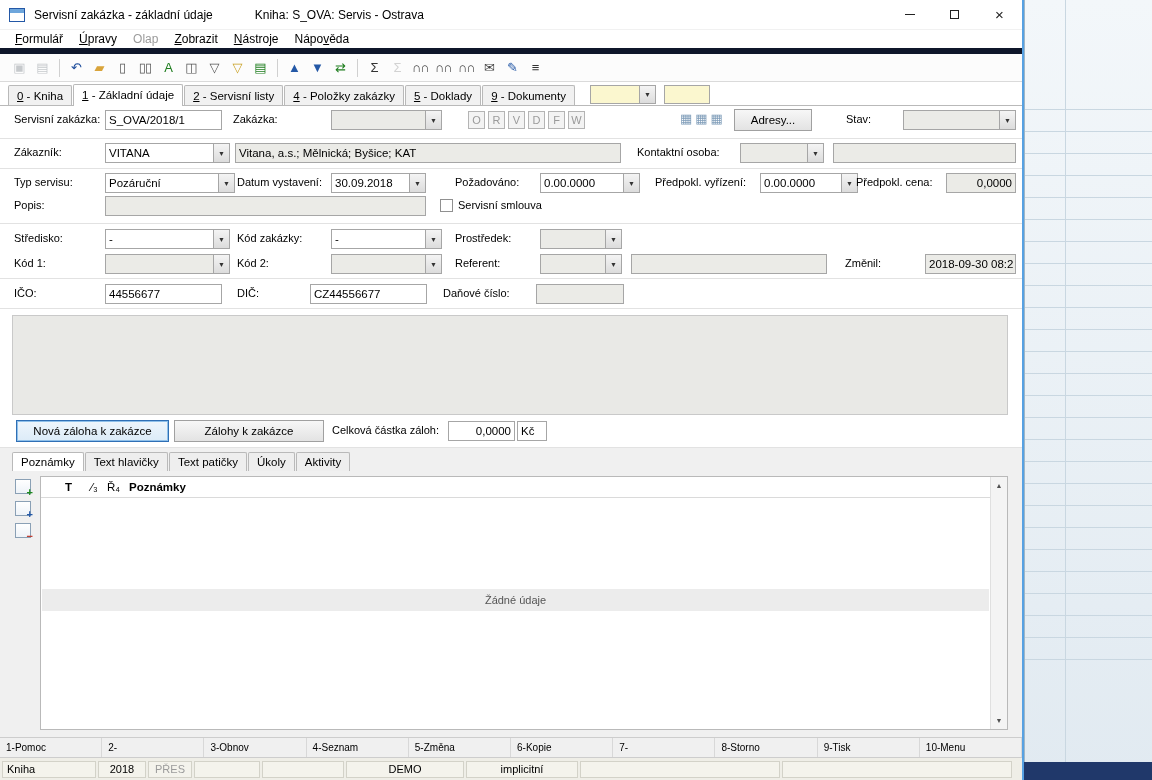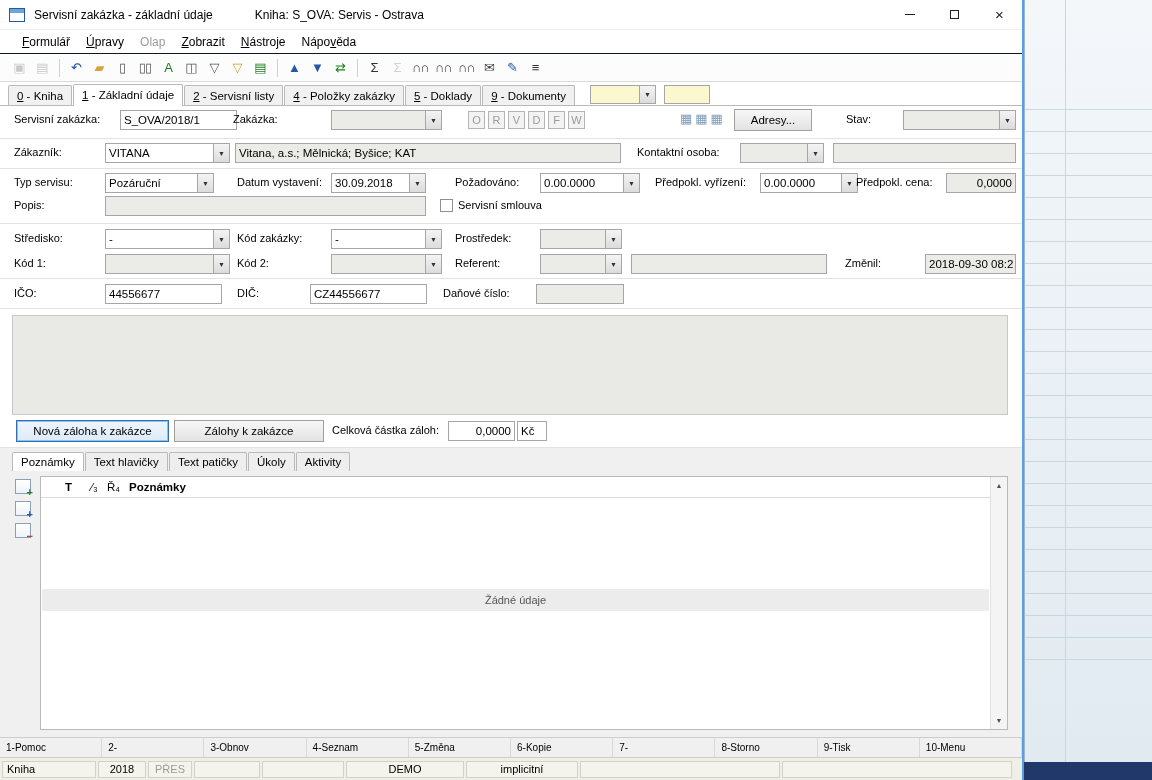--- a/index.html
+++ b/index.html
@@ -16,21 +16,21 @@
 .main{position:absolute;left:0;top:0;width:1024px;height:780px;background:#fff;border-right:2px solid #57a1e2}
 .titlebar{position:absolute;left:0;top:0;width:100%;height:30px;background:#fff;display:flex;align-items:center;border-bottom:1px solid #f1f1f1}
 .app-icon{width:16px;height:14px;margin:0 9px 0 9px;border:1px solid #2458a6;background:linear-gradient(#6ea6dc 0 4px,#fff 4px);flex:none}
 .title-text{font-size:12px;white-space:nowrap}
 .title-book{font-size:12px;margin-left:42px;white-space:nowrap}
 .win-btns{margin-left:auto;display:flex;height:100%}
 .win-btn{width:45px;height:100%;display:flex;align-items:center;justify-content:center;font-size:15px;color:#222}
 .min-glyph{width:10px;height:1px;background:#222}
 .max-glyph{width:9px;height:9px;border:1px solid #222}
 
-.menubar{position:absolute;left:0;top:30px;width:100%;height:24px;display:flex;align-items:center;padding-left:14px;border-bottom:1px solid #0f172a;background:#fff}
+.menubar{position:absolute;left:0;top:30px;width:100%;height:24px;display:flex;align-items:center;padding-left:7px;border-bottom:6px solid #0f172a;background:#fff}
 .menu-item{padding:3px 8px;font-size:12px;white-space:nowrap}
 .menu-item.disabled{color:#9b9b9b}
 .menu-item u{text-decoration:underline}
 
 .toolbar{position:absolute;left:0;top:54px;width:100%;height:28px;display:flex;align-items:center;padding-left:8px;border-bottom:1px solid #dadada;background:#fcfcfc}
 .tb-btn{min-width:22px;height:22px;display:flex;align-items:center;justify-content:center;font-size:13px;margin-right:1px;letter-spacing:-1px}
 .tb-btn.disabled{opacity:.55}
 .tb-sep{width:1px;height:18px;background:#d0d0d0;margin:0 5px}
 
 .tabrow{position:absolute;left:0;top:84px;width:100%;height:22px;display:flex;align-items:flex-end;padding-left:8px;background:#fff;border-bottom:1px solid #b9b9b9}
@@ -149,21 +149,21 @@
         </div>
       <div class="combo yellow-combo" style="width:66px;height:19px;margin-left:14px;align-self:center">
         <div class="cbx-t"></div>
         <div class="cbx-b">▼</div>
       </div>
       <div class="fld yellow-fld" style="width:46px;height:19px;margin-left:8px;align-self:center"></div>
     </div>
 
     <div id="form-layer" style="position:absolute;left:0;top:0;width:1022px;height:780px;pointer-events:none">
         <div class="lbl" style="position: absolute; left: 14px; top: 113px;">Servisní zakázka:</div>
-        <div class="fld" style="width: 117px; position: absolute; left: 120px; top: 110px;">S_OVA/2018/1</div>
+        <div class="fld" style="width: 117px; position: absolute; left: 105px; top: 110px;">S_OVA/2018/1</div>
         <div class="lbl" style="position: absolute; left: 233px; top: 113px;">Zakázka:</div>
         <div class="combo ro" style="width: 111px; position: absolute; left: 331px; top: 110px;">
           <div class="cbx-t"></div>
           <div class="cbx-b">▼</div>
         </div>
         <div class="btn" style="width: 78px; position: absolute; left: 734px; top: 109px;">Adresy...</div>
         <div class="lbl" style="position: absolute; left: 846px; top: 113px;">Stav:</div>
         <div class="combo ro" style="width: 113px; position: absolute; left: 903px; top: 110px;">
           <div class="cbx-t"></div>
           <div class="cbx-b">▼</div>
@@ -174,21 +174,21 @@
           <div class="cbx-b">▼</div>
         </div>
         <div class="fld ro" style="width: 386px; position: absolute; left: 235px; top: 143px;">Vitana, a.s.; Mělnická; Byšice; KAT</div>
         <div class="lbl" style="position: absolute; left: 637px; top: 146px;">Kontaktní osoba:</div>
         <div class="combo ro" style="width: 84px; position: absolute; left: 740px; top: 143px;">
           <div class="cbx-t"></div>
           <div class="cbx-b">▼</div>
         </div>
         <div class="fld ro" style="width: 183px; position: absolute; left: 833px; top: 143px;"></div>
         <div class="lbl" style="position: absolute; left: 14px; top: 176px;">Typ servisu:</div>
-        <div class="combo" style="width: 109px; position: absolute; left: 105px; top: 173px;">
+        <div class="combo" style="width: 130px; position: absolute; left: 105px; top: 173px;">
           <div class="cbx-t">Pozáruční</div>
           <div class="cbx-b">▼</div>
         </div>
         <div class="lbl" style="position: absolute; left: 237px; top: 176px;">Datum vystavení:</div>
         <div class="combo" style="width: 95px; position: absolute; left: 331px; top: 173px;">
           <div class="cbx-t">30.09.2018</div>
           <div class="cbx-b">▼</div>
         </div>
         <div class="lbl" style="position: absolute; left: 455px; top: 176px;">Požadováno:</div>
         <div class="combo" style="width: 100px; position: absolute; left: 540px; top: 173px;">

